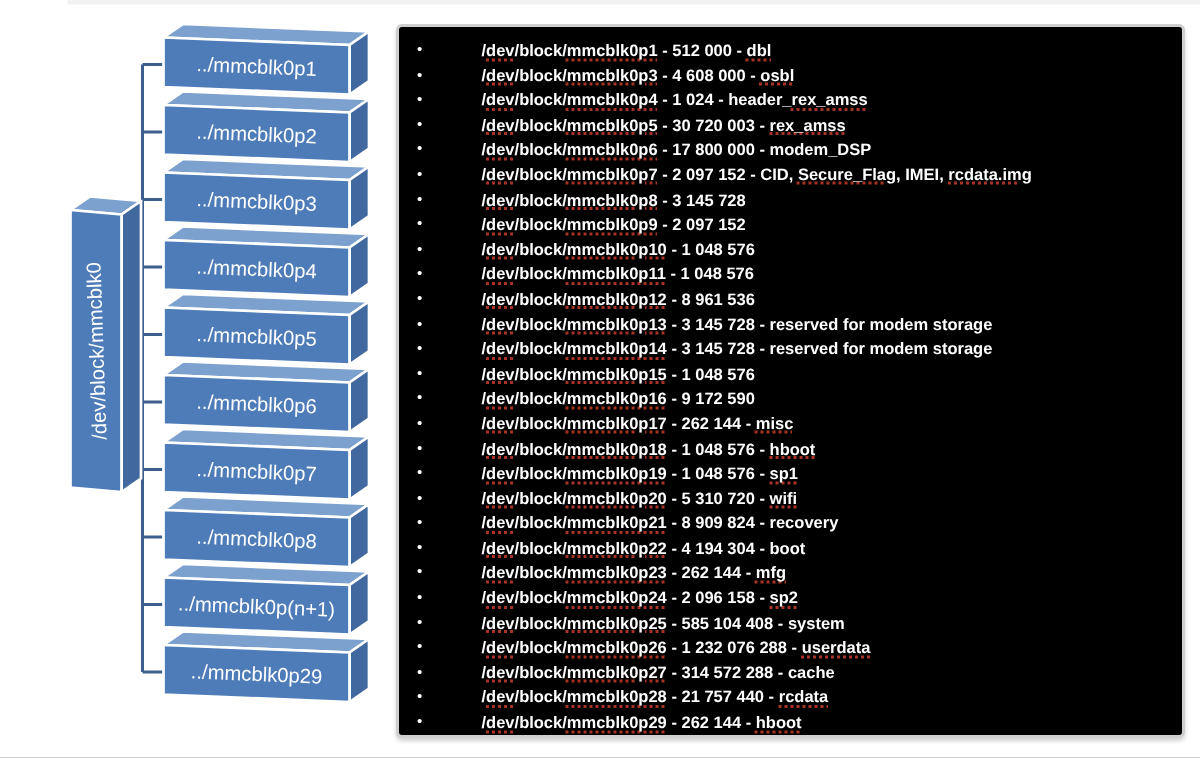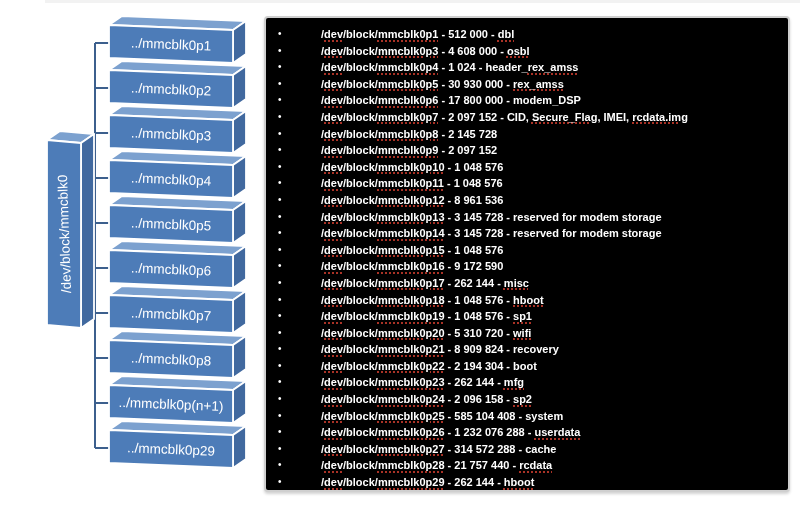--- a/index.html
+++ b/index.html
@@ -108,38 +108,38 @@
         <polygon points="109,430 233,435 233,468 109,463" fill="#4d7cb8" stroke="#ffffff" stroke-width="1.8" stroke-linejoin="round"></polygon>
         <text x="171" y="454" transform="rotate(2.3 171 451)" fill="#ffffff" font-size="13.5" text-anchor="middle" font-family="&quot;Liberation Sans&quot;, sans-serif">../mmcblk0p29</text>
       </g>
     </svg>
 
   <div class="panel">
     <ul>
         <li><span class="bullet">•</span><span>/</span><span class="sq">dev</span><span>/block/</span><span class="sq">mmcblk0p1</span><span> - 512 000 - </span><span class="sq">dbl</span></li>
         <li><span class="bullet">•</span><span>/</span><span class="sq">dev</span><span>/block/</span><span class="sq">mmcblk0p3</span><span> - 4 608 000 - </span><span class="sq">osbl</span></li>
         <li><span class="bullet">•</span><span>/</span><span class="sq">dev</span><span>/block/</span><span class="sq">mmcblk0p4</span><span> - 1 024 - header_</span><span class="sq">rex_amss</span></li>
-        <li><span class="bullet">•</span><span>/</span><span class="sq">dev</span><span>/block/</span><span class="sq">mmcblk0p5</span><span> - 30 930 000 - </span><span class="sq">rex_amss</span></li>
+        <li><span class="bullet">•</span><span>/</span><span class="sq">dev</span><span>/block/</span><span class="sq">mmcblk0p5</span><span> - 30 720 003 - </span><span class="sq">rex_amss</span></li>
         <li><span class="bullet">•</span><span>/</span><span class="sq">dev</span><span>/block/</span><span class="sq">mmcblk0p6</span><span> - 17 800 000 - modem_DSP</span></li>
         <li><span class="bullet">•</span><span>/</span><span class="sq">dev</span><span>/block/</span><span class="sq">mmcblk0p7</span><span> - 2 097 152 - CID, </span><span class="sq">Secure_Flag</span><span>, IMEI, </span><span class="sq">rcdata.img</span></li>
-        <li><span class="bullet">•</span><span>/</span><span class="sq">dev</span><span>/block/</span><span class="sq">mmcblk0p8</span><span> - 2 145 728</span></li>
+        <li><span class="bullet">•</span><span>/</span><span class="sq">dev</span><span>/block/</span><span class="sq">mmcblk0p8</span><span> - 3 145 728</span></li>
         <li><span class="bullet">•</span><span>/</span><span class="sq">dev</span><span>/block/</span><span class="sq">mmcblk0p9</span><span> - 2 097 152</span></li>
         <li><span class="bullet">•</span><span>/</span><span class="sq">dev</span><span>/block/</span><span class="sq">mmcblk0p10</span><span> - 1 048 576</span></li>
         <li><span class="bullet">•</span><span>/</span><span class="sq">dev</span><span>/block/</span><span class="sq">mmcblk0p11</span><span> - 1 048 576</span></li>
         <li><span class="bullet">•</span><span>/</span><span class="sq">dev</span><span>/block/</span><span class="sq">mmcblk0p12</span><span> - 8 961 536</span></li>
         <li><span class="bullet">•</span><span>/</span><span class="sq">dev</span><span>/block/</span><span class="sq">mmcblk0p13</span><span> - 3 145 728 - reserved for modem storage</span></li>
         <li><span class="bullet">•</span><span>/</span><span class="sq">dev</span><span>/block/</span><span class="sq">mmcblk0p14</span><span> - 3 145 728 - reserved for modem storage</span></li>
         <li><span class="bullet">•</span><span>/</span><span class="sq">dev</span><span>/block/</span><span class="sq">mmcblk0p15</span><span> - 1 048 576</span></li>
         <li><span class="bullet">•</span><span>/</span><span class="sq">dev</span><span>/block/</span><span class="sq">mmcblk0p16</span><span> - 9 172 590</span></li>
         <li><span class="bullet">•</span><span>/</span><span class="sq">dev</span><span>/block/</span><span class="sq">mmcblk0p17</span><span> - 262 144 - </span><span class="sq">misc</span></li>
         <li><span class="bullet">•</span><span>/</span><span class="sq">dev</span><span>/block/</span><span class="sq">mmcblk0p18</span><span> - 1 048 576 - </span><span class="sq">hboot</span></li>
         <li><span class="bullet">•</span><span>/</span><span class="sq">dev</span><span>/block/</span><span class="sq">mmcblk0p19</span><span> - 1 048 576 - </span><span class="sq">sp1</span></li>
         <li><span class="bullet">•</span><span>/</span><span class="sq">dev</span><span>/block/</span><span class="sq">mmcblk0p20</span><span> - 5 310 720 - </span><span class="sq">wifi</span></li>
         <li><span class="bullet">•</span><span>/</span><span class="sq">dev</span><span>/block/</span><span class="sq">mmcblk0p21</span><span> - 8 909 824 - recovery</span></li>
-        <li><span class="bullet">•</span><span>/</span><span class="sq">dev</span><span>/block/</span><span class="sq">mmcblk0p22</span><span> - 2 194 304 - boot</span></li>
+        <li><span class="bullet">•</span><span>/</span><span class="sq">dev</span><span>/block/</span><span class="sq">mmcblk0p22</span><span> - 4 194 304 - boot</span></li>
         <li><span class="bullet">•</span><span>/</span><span class="sq">dev</span><span>/block/</span><span class="sq">mmcblk0p23</span><span> - 262 144 - </span><span class="sq">mfg</span></li>
         <li><span class="bullet">•</span><span>/</span><span class="sq">dev</span><span>/block/</span><span class="sq">mmcblk0p24</span><span> - 2 096 158 - </span><span class="sq">sp2</span></li>
         <li><span class="bullet">•</span><span>/</span><span class="sq">dev</span><span>/block/</span><span class="sq">mmcblk0p25</span><span> - 585 104 408 - system</span></li>
         <li><span class="bullet">•</span><span>/</span><span class="sq">dev</span><span>/block/</span><span class="sq">mmcblk0p26</span><span> - 1 232 076 288 - </span><span class="sq">userdata</span></li>
         <li><span class="bullet">•</span><span>/</span><span class="sq">dev</span><span>/block/</span><span class="sq">mmcblk0p27</span><span> - 314 572 288 - cache</span></li>
         <li><span class="bullet">•</span><span>/</span><span class="sq">dev</span><span>/block/</span><span class="sq">mmcblk0p28</span><span> - 21 757 440 - </span><span class="sq">rcdata</span></li>
         <li><span class="bullet">•</span><span>/</span><span class="sq">dev</span><span>/block/</span><span class="sq">mmcblk0p29</span><span> - 262 144 - </span><span class="sq">hboot</span></li>
       </ul>
   </div>
 </div>

